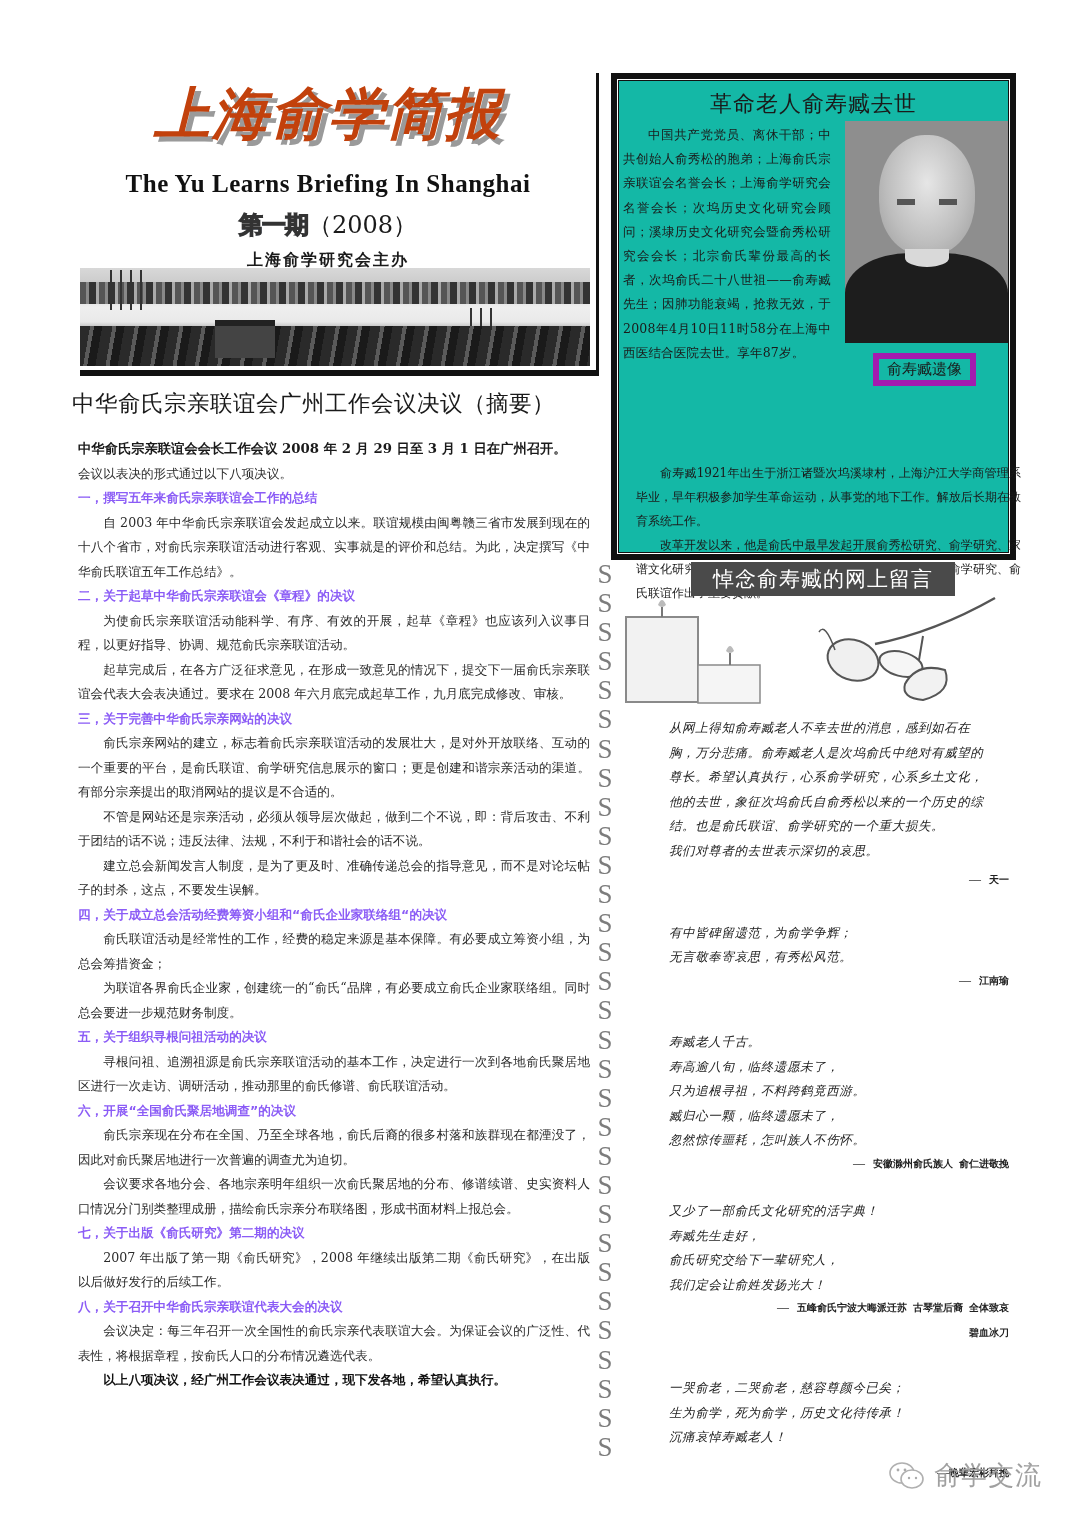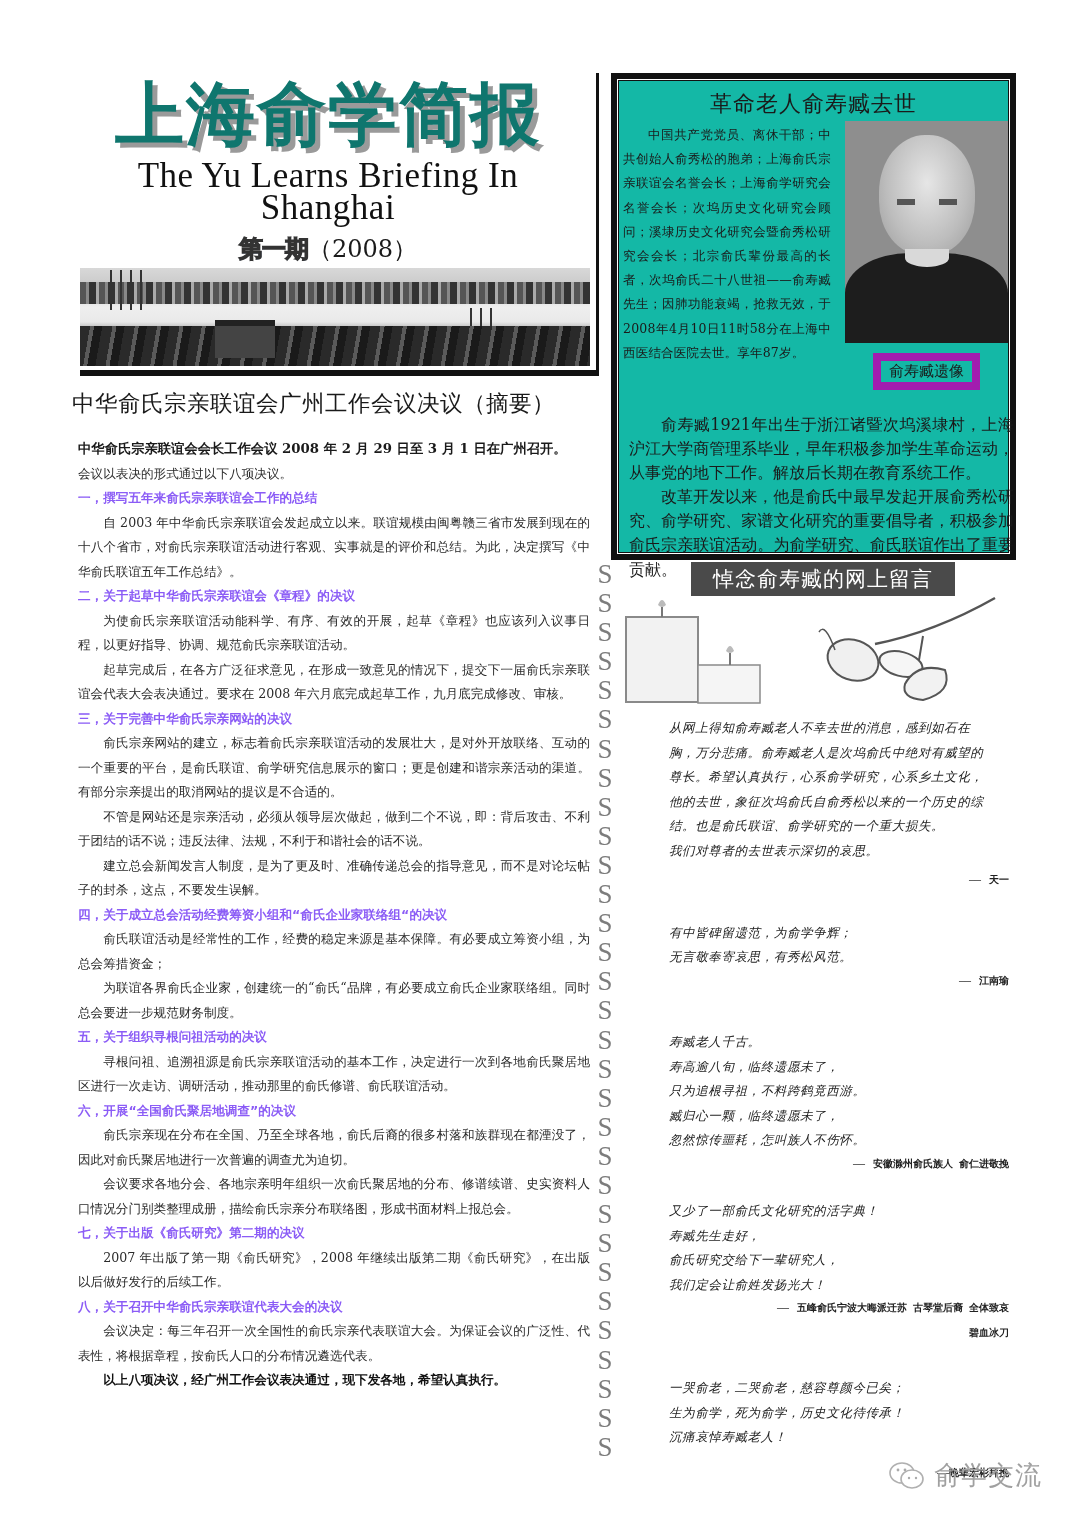--- a/index.html
+++ b/index.html
@@ -3,26 +3,26 @@
 <meta charset="utf-8">
 <style>
   * { box-sizing: border-box; margin: 0; padding: 0; }
   html, body { width: 1080px; height: 1527px; background: #ffffff; overflow: hidden; }
   body { position: relative; font-family: "DejaVu Serif", "Liberation Serif", serif; color: #1a1a1a; }
 
   
   .masthead { position: absolute; left: 78px; top: 72px; width: 500px; text-align: center; }
   .mast-title {
     font-family: "DejaVu Sans", "Liberation Sans", sans-serif;
-    font-weight: 900; font-size: 69px; letter-spacing: 2px; line-height: 84px;
-    color: #0f766e; text-shadow: 5px 5px 0 #9a9a9a;
+    font-weight: 900; font-size: 56px; letter-spacing: 2px; line-height: 84px;
+    color: #c2410c; text-shadow: 5px 5px 0 #9a9a9a; font-style: italic;
   }
   .mast-en {
-    font-family: "Liberation Serif", "DejaVu Serif", serif; font-weight: normal;
-    font-size: 35px; letter-spacing: 0.5px; margin-top: 4px; line-height: 32px; color: #111;
+    font-family: "Liberation Serif", "DejaVu Serif", serif; font-weight: bold;
+    font-size: 25px; letter-spacing: 0.5px; margin-top: 12px; line-height: 32px; color: #111;
   }
   .mast-issue { margin-top: 10px; font-size: 24px; line-height: 30px; }
   .mast-issue .issue-cn {
     font-family: "DejaVu Sans", sans-serif; font-weight: 900; color: #3b82f6;
     -webkit-text-stroke: 1.2px #333; letter-spacing: -1px;
   }
   .mast-sponsor {
     font-family: "DejaVu Sans", sans-serif; font-weight: bold; font-size: 16px;
     margin-top: 10px; letter-spacing: 2px;
   }
@@ -55,29 +55,29 @@
   .obit-photo {
     position: absolute; left: 228px; top: 42px; width: 163px; height: 222px;
     background: #8e8e8e; overflow: hidden;
   }
   .obit-photo .head { position: absolute; left: 34px; top: 14px; width: 96px; height: 120px; border-radius: 48% 48% 45% 45%; background: radial-gradient(ellipse at 50% 40%, #e6e6e6, #bdbdbd 60%, #9a9a9a); }
   .obit-photo .eyes { position: absolute; left: 52px; top: 78px; width: 60px; height: 6px; border-left: 18px solid #555; border-right: 18px solid #555; }
   .obit-photo .body { position: absolute; left: 0; top: 132px; width: 163px; height: 100px; background: #1d1d1d; border-radius: 40% 40% 0 0; }
   .obit-photo .collar { position: absolute; left: 60px; top: 128px; width: 44px; height: 18px; background: #d9d9d9; border-radius: 0 0 50% 50%; }
   .obit-caption {
     position: absolute; left: 256px; top: 274px; padding: 1px 8px;
-    border: 8px solid #a21caf; font-family: "DejaVu Sans", sans-serif; font-size: 15px;
+    border: 6px solid #a21caf; font-family: "DejaVu Sans", sans-serif; font-size: 15px;
   }
   .obit-lead {
     position: absolute; left: 6px; top: 44px; width: 208px;
     font-size: 12.5px; line-height: 24.2px; text-align: justify; text-indent: 2em; letter-spacing: 0.2px;
   }
   .obit-para {
-    position: absolute; left: 12px; width: 385px;
-    font-size: 16px; line-height: 24.2px; text-align: justify; text-indent: 2em;
+    position: absolute; left: 19px; width: 385px;
+    font-size: 12px; line-height: 24.2px; text-align: justify; text-indent: 2em; margin-top: 48px;
   }
   .obit-para.p2 { top: 334px; }
   .obit-para.p3 { top: 406px; }
 
   
   .article-head {
     position: absolute; left: 72px; top: 388px; width: 520px;
     font-family: "DejaVu Sans", sans-serif; font-size: 22.5px; letter-spacing: 0.5px; white-space: nowrap;
   }
   .article { position: absolute; left: 78px; top: 437px; width: 512px; font-size: 12.6px; }

